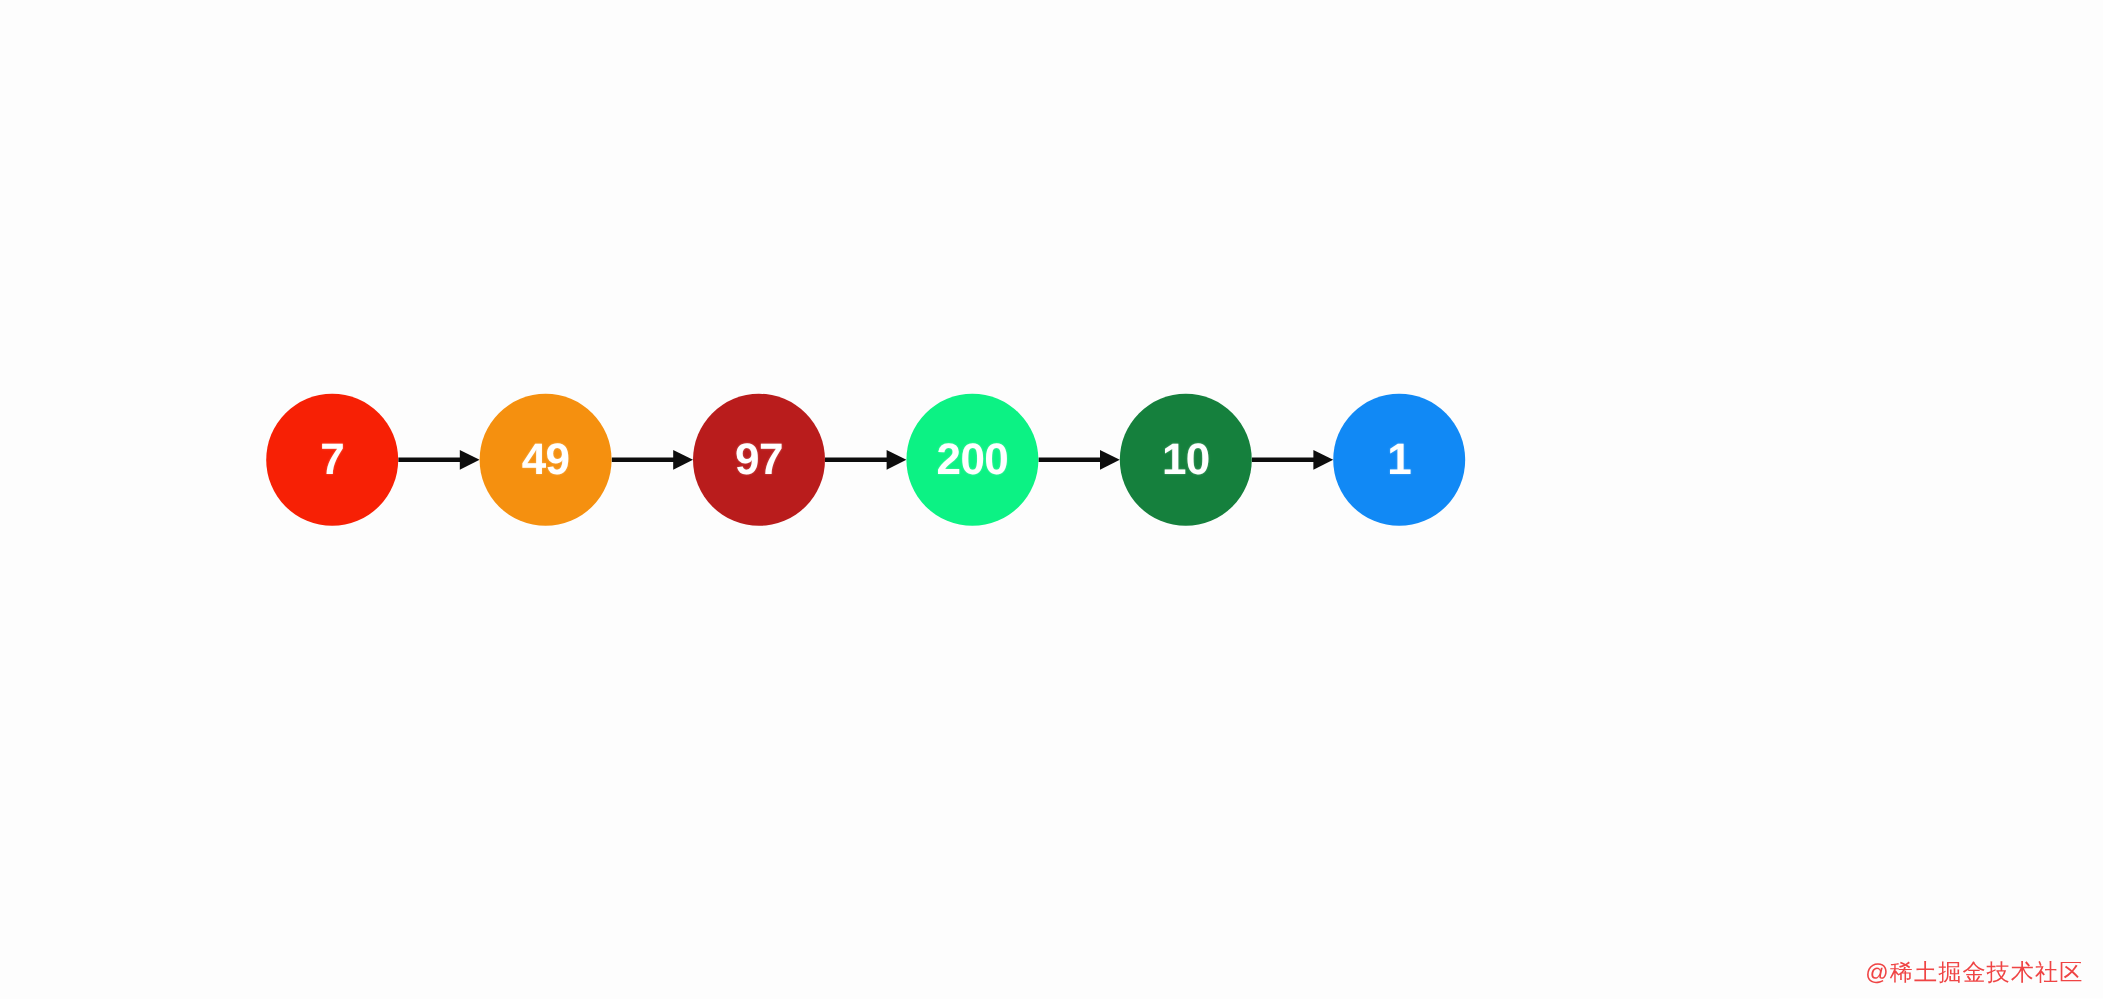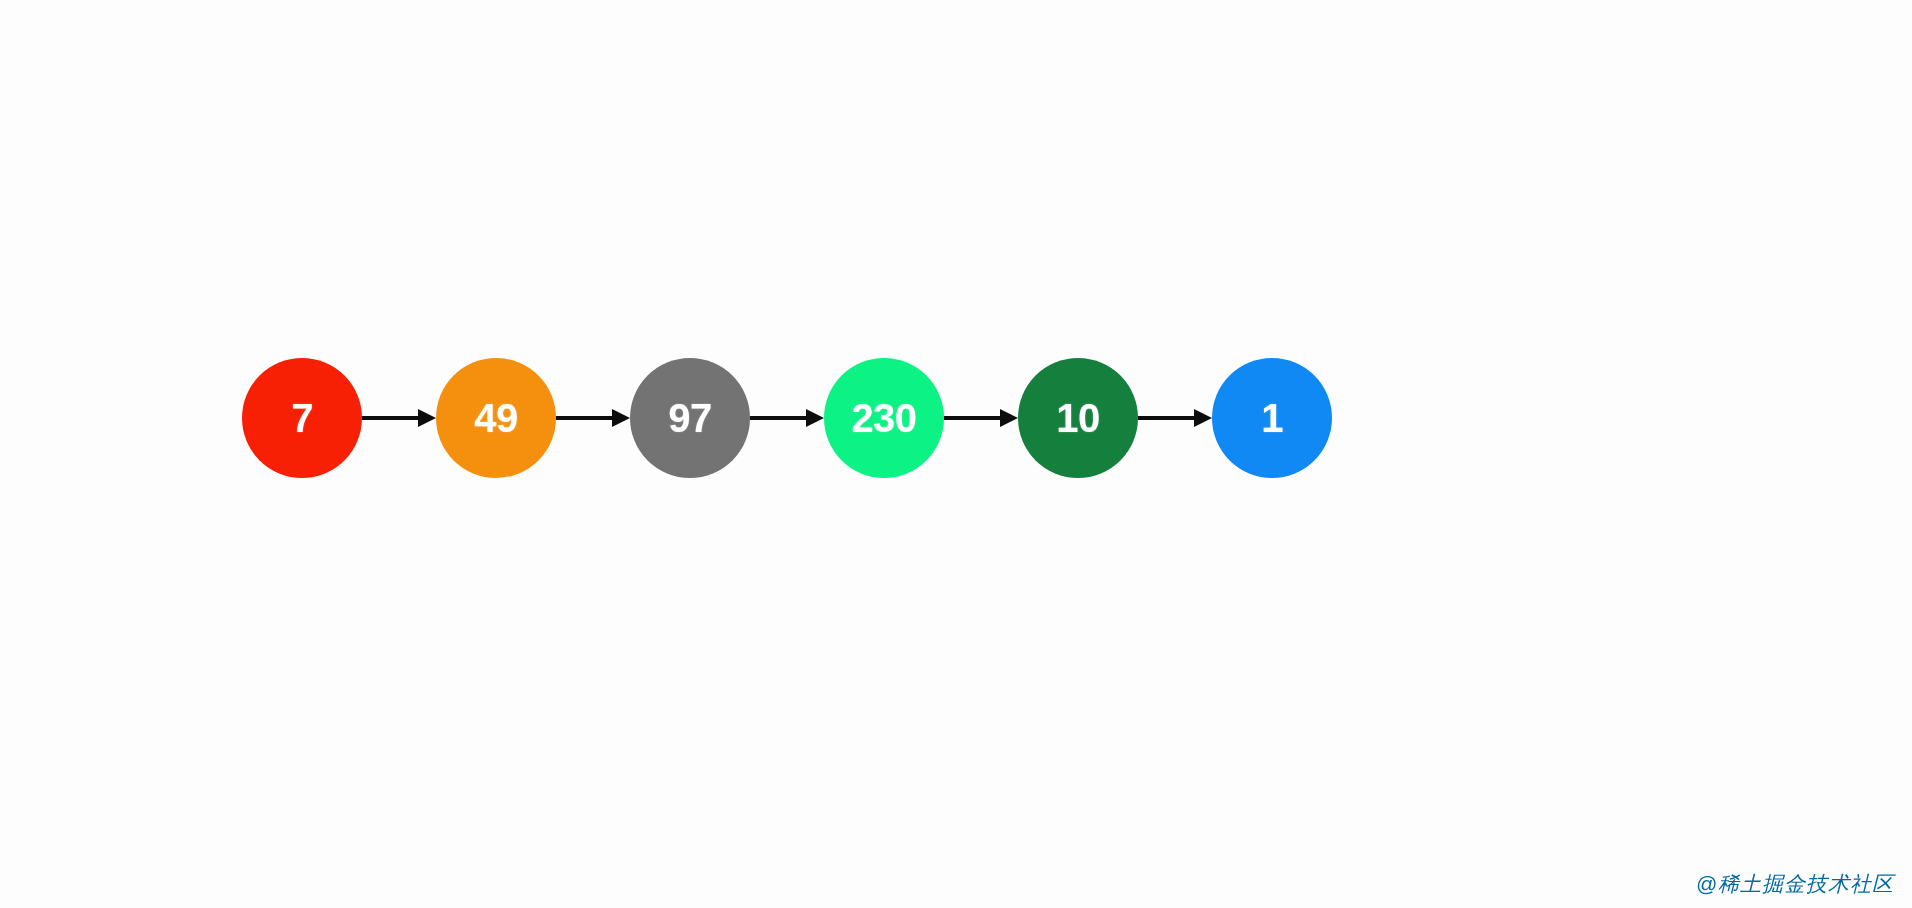--- a/index.html
+++ b/index.html
@@ -107,33 +107,33 @@
       <span class="node-label">49</span>
     </div>
 
     <div class="arrow">
       <svg viewBox="0 0 74 24" xmlns="http://www.w3.org/2000/svg">
         <line x1="0" y1="12" x2="58" y2="12" stroke="#0d0d0d" stroke-width="4"></line>
         <polygon points="56,3 74,12 56,21" fill="#0d0d0d"></polygon>
       </svg>
     </div>
 
-    <div class="node" style="background-color: #737373;">
+    <div class="node" style="background-color: #b91c1c;">
       <span class="node-label">97</span>
     </div>
 
     <div class="arrow">
       <svg viewBox="0 0 74 24" xmlns="http://www.w3.org/2000/svg">
         <line x1="0" y1="12" x2="58" y2="12" stroke="#0d0d0d" stroke-width="4"></line>
         <polygon points="56,3 74,12 56,21" fill="#0d0d0d"></polygon>
       </svg>
     </div>
 
     <div class="node" style="background-color: rgb(12, 242, 132);">
-      <span class="node-label">230</span>
+      <span class="node-label">200</span>
     </div>
 
     <div class="arrow">
       <svg viewBox="0 0 74 24" xmlns="http://www.w3.org/2000/svg">
         <line x1="0" y1="12" x2="58" y2="12" stroke="#0d0d0d" stroke-width="4"></line>
         <polygon points="56,3 74,12 56,21" fill="#0d0d0d"></polygon>
       </svg>
     </div>
 
     <div class="node" style="background-color: #15803d;">
@@ -146,15 +146,15 @@
         <polygon points="56,3 74,12 56,21" fill="#0d0d0d"></polygon>
       </svg>
     </div>
 
     <div class="node" style="background-color: rgb(17, 137, 245);">
       <span class="node-label">1</span>
     </div>
 
   </div>
 
-  <div id="watermark" style="color: #0369a1; font-style: italic;">@稀土掘金技术社区</div>
+  <div id="watermark" style="color: #ef4444;">@稀土掘金技术社区</div>
 
 </div>
 
 </body></html>

